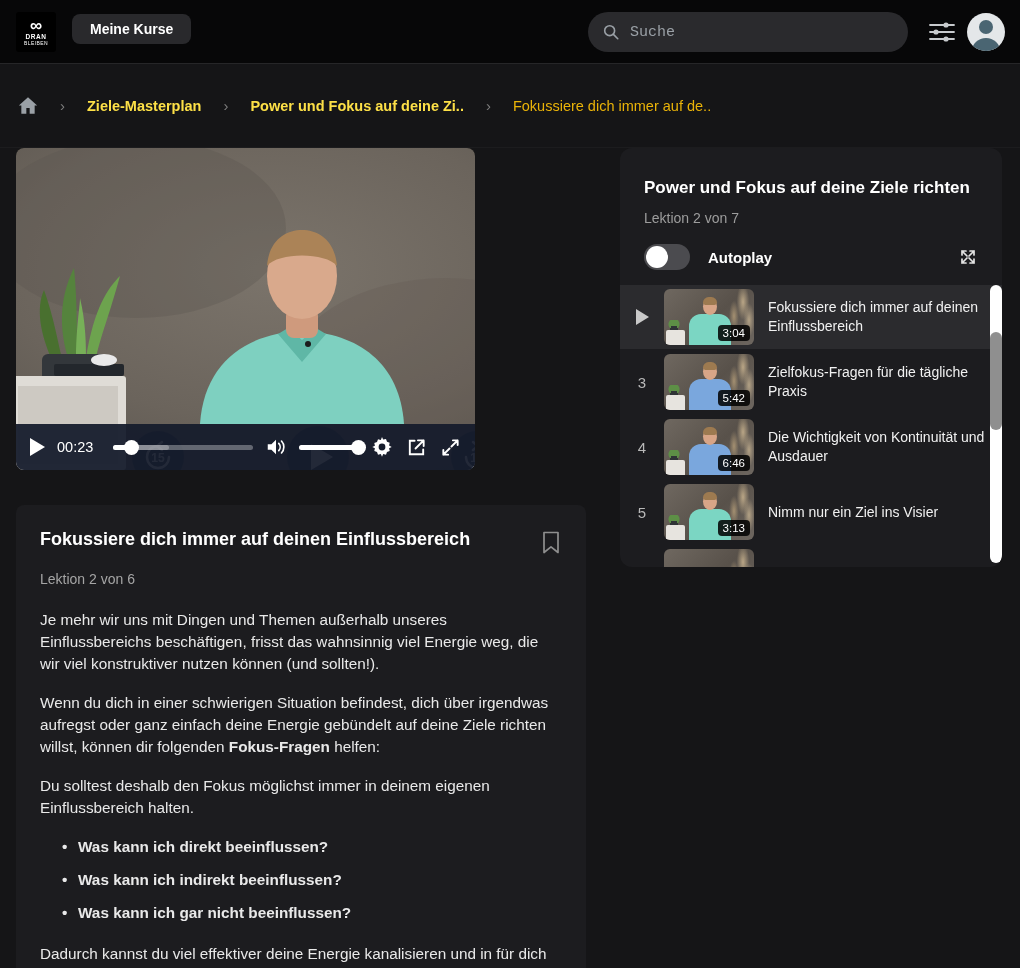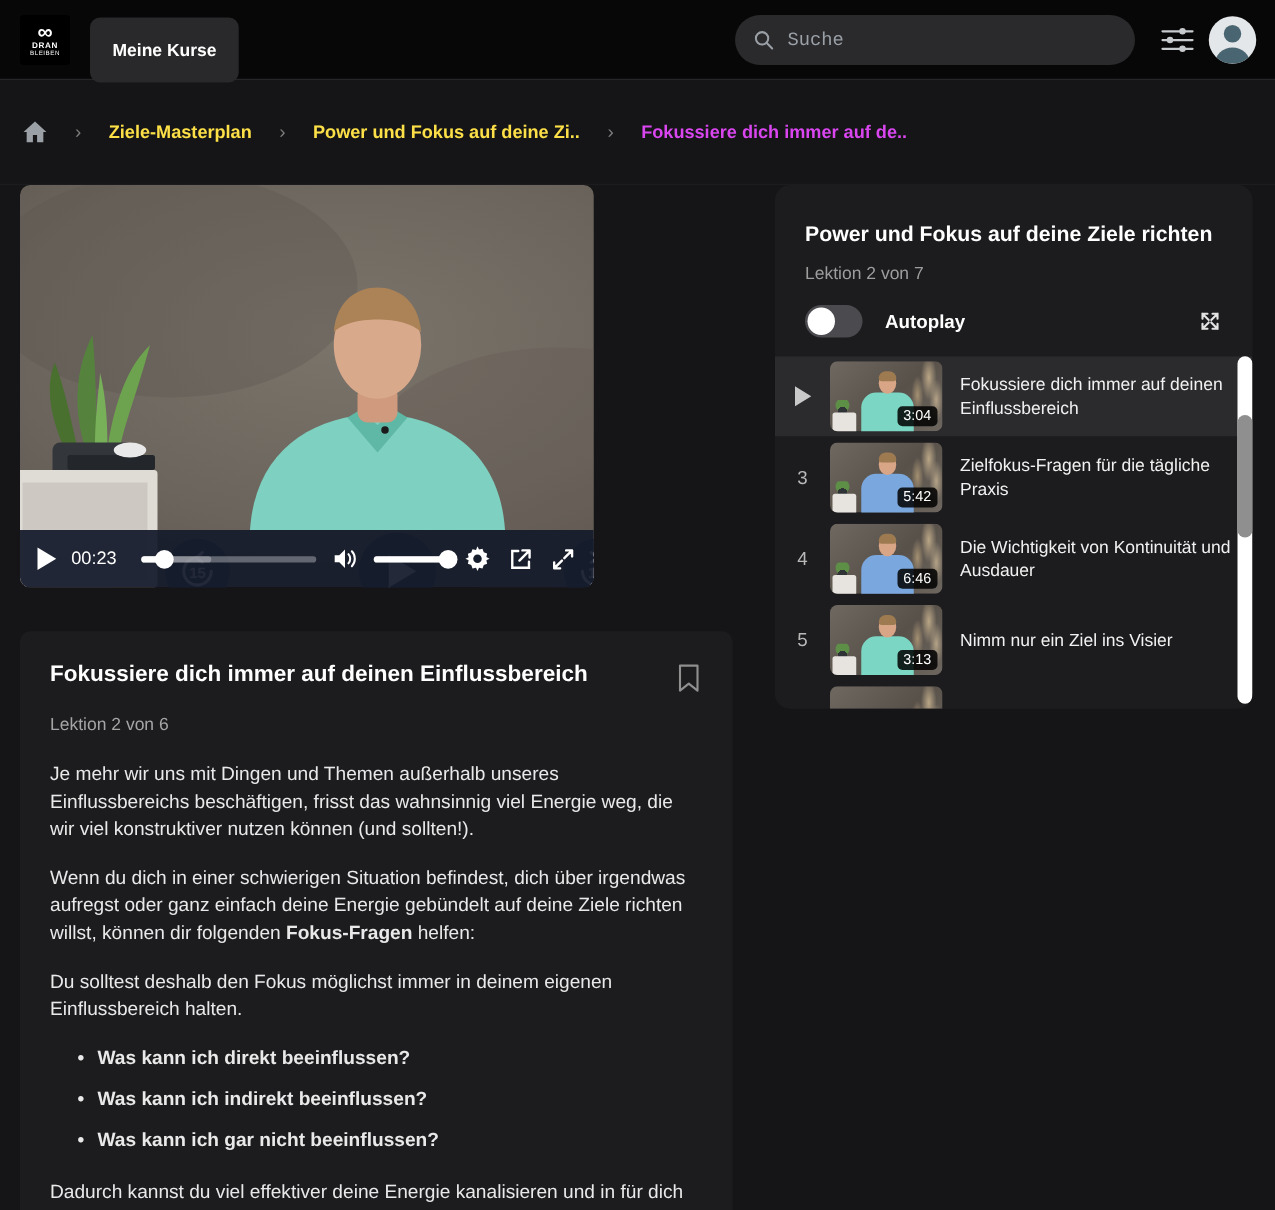--- a/index.html
+++ b/index.html
@@ -9,36 +9,36 @@
 
   
   .topnav { position:absolute; top:0; left:0; width:1020px; height:64px; background:#070708;
             border-bottom:1px solid #262628; display:flex; align-items:center; }
   .logo { position:absolute; left:16px; top:12px; width:40px; height:40px; background:#000;
           border-radius:3px; display:flex; flex-direction:column; align-items:center; justify-content:center;
           color:#fff; cursor:pointer; }
   .logo .sym { font-size:17px; line-height:14px; font-weight:bold; }
   .logo .l1 { font-size:6.5px; letter-spacing:.5px; font-weight:bold; line-height:7px; }
   .logo .l2 { font-size:5px; letter-spacing:.4px; line-height:6px; }
-  .menu-btn { position:absolute; left:72px; top:14px; height:52px; padding:0 18px; background:#29292c;
+  .menu-btn { position:absolute; left:72px; top:14px; height:30px; padding:0 18px; background:#29292c;
               border:none; border-radius:8px; color:#fff; font-size:14px; font-weight:bold;
               display:flex; align-items:center; cursor:pointer; font-family:inherit; }
   .search { position:absolute; left:588px; top:12px; width:320px; height:40px; background:#2a2a2d;
             border-radius:20px; display:flex; align-items:center; padding:0 14px; gap:10px; }
   .search input { flex:1; background:transparent; border:none; outline:none; color:#e8e8e8; font-size:15px; font-family:Liberation Mono, monospace; }
   .search input::placeholder { color:#9aa0a6; }
   .filter-ic { position:absolute; left:928px; top:20px; width:28px; height:24px; cursor:pointer; }
   .avatar { position:absolute; left:967px; top:13px; width:38px; height:38px; border-radius:50%;
             background:#e4e7e9; overflow:hidden; cursor:pointer; }
 
   
   .crumbs { position:absolute; top:64px; left:0; width:1020px; height:84px; display:flex; align-items:center;
             padding-left:18px; gap:22px; border-bottom:1px solid rgba(255,255,255,0.03); }
   .crumb { font-size:14.5px; font-weight:bold; color:#fde047; cursor:pointer; white-space:nowrap; }
-  .crumb.dim { color:#d946ef; font-weight:bold; cursor:default; }
+  .crumb.dim { color:#eab308; font-weight:normal; cursor:default; }
   .chev { color:#7d7d7d; font-size:15px; }
 
   
   .video { position:absolute; left:16px; top:148px; width:459px; height:322px; border-radius:8px;
            overflow:hidden; background:#000; }
   .video svg.scene { position:absolute; inset:0; display:block; }
   .center-ctl { position:absolute; border-radius:50%; background:rgba(26,36,56,0.93); display:flex;
                 align-items:center; justify-content:center; cursor:pointer; }
   .skip { width:52px; height:52px; top:283px; }
   .skip.back { left:116px; } .skip.fwd { left:435px; }

